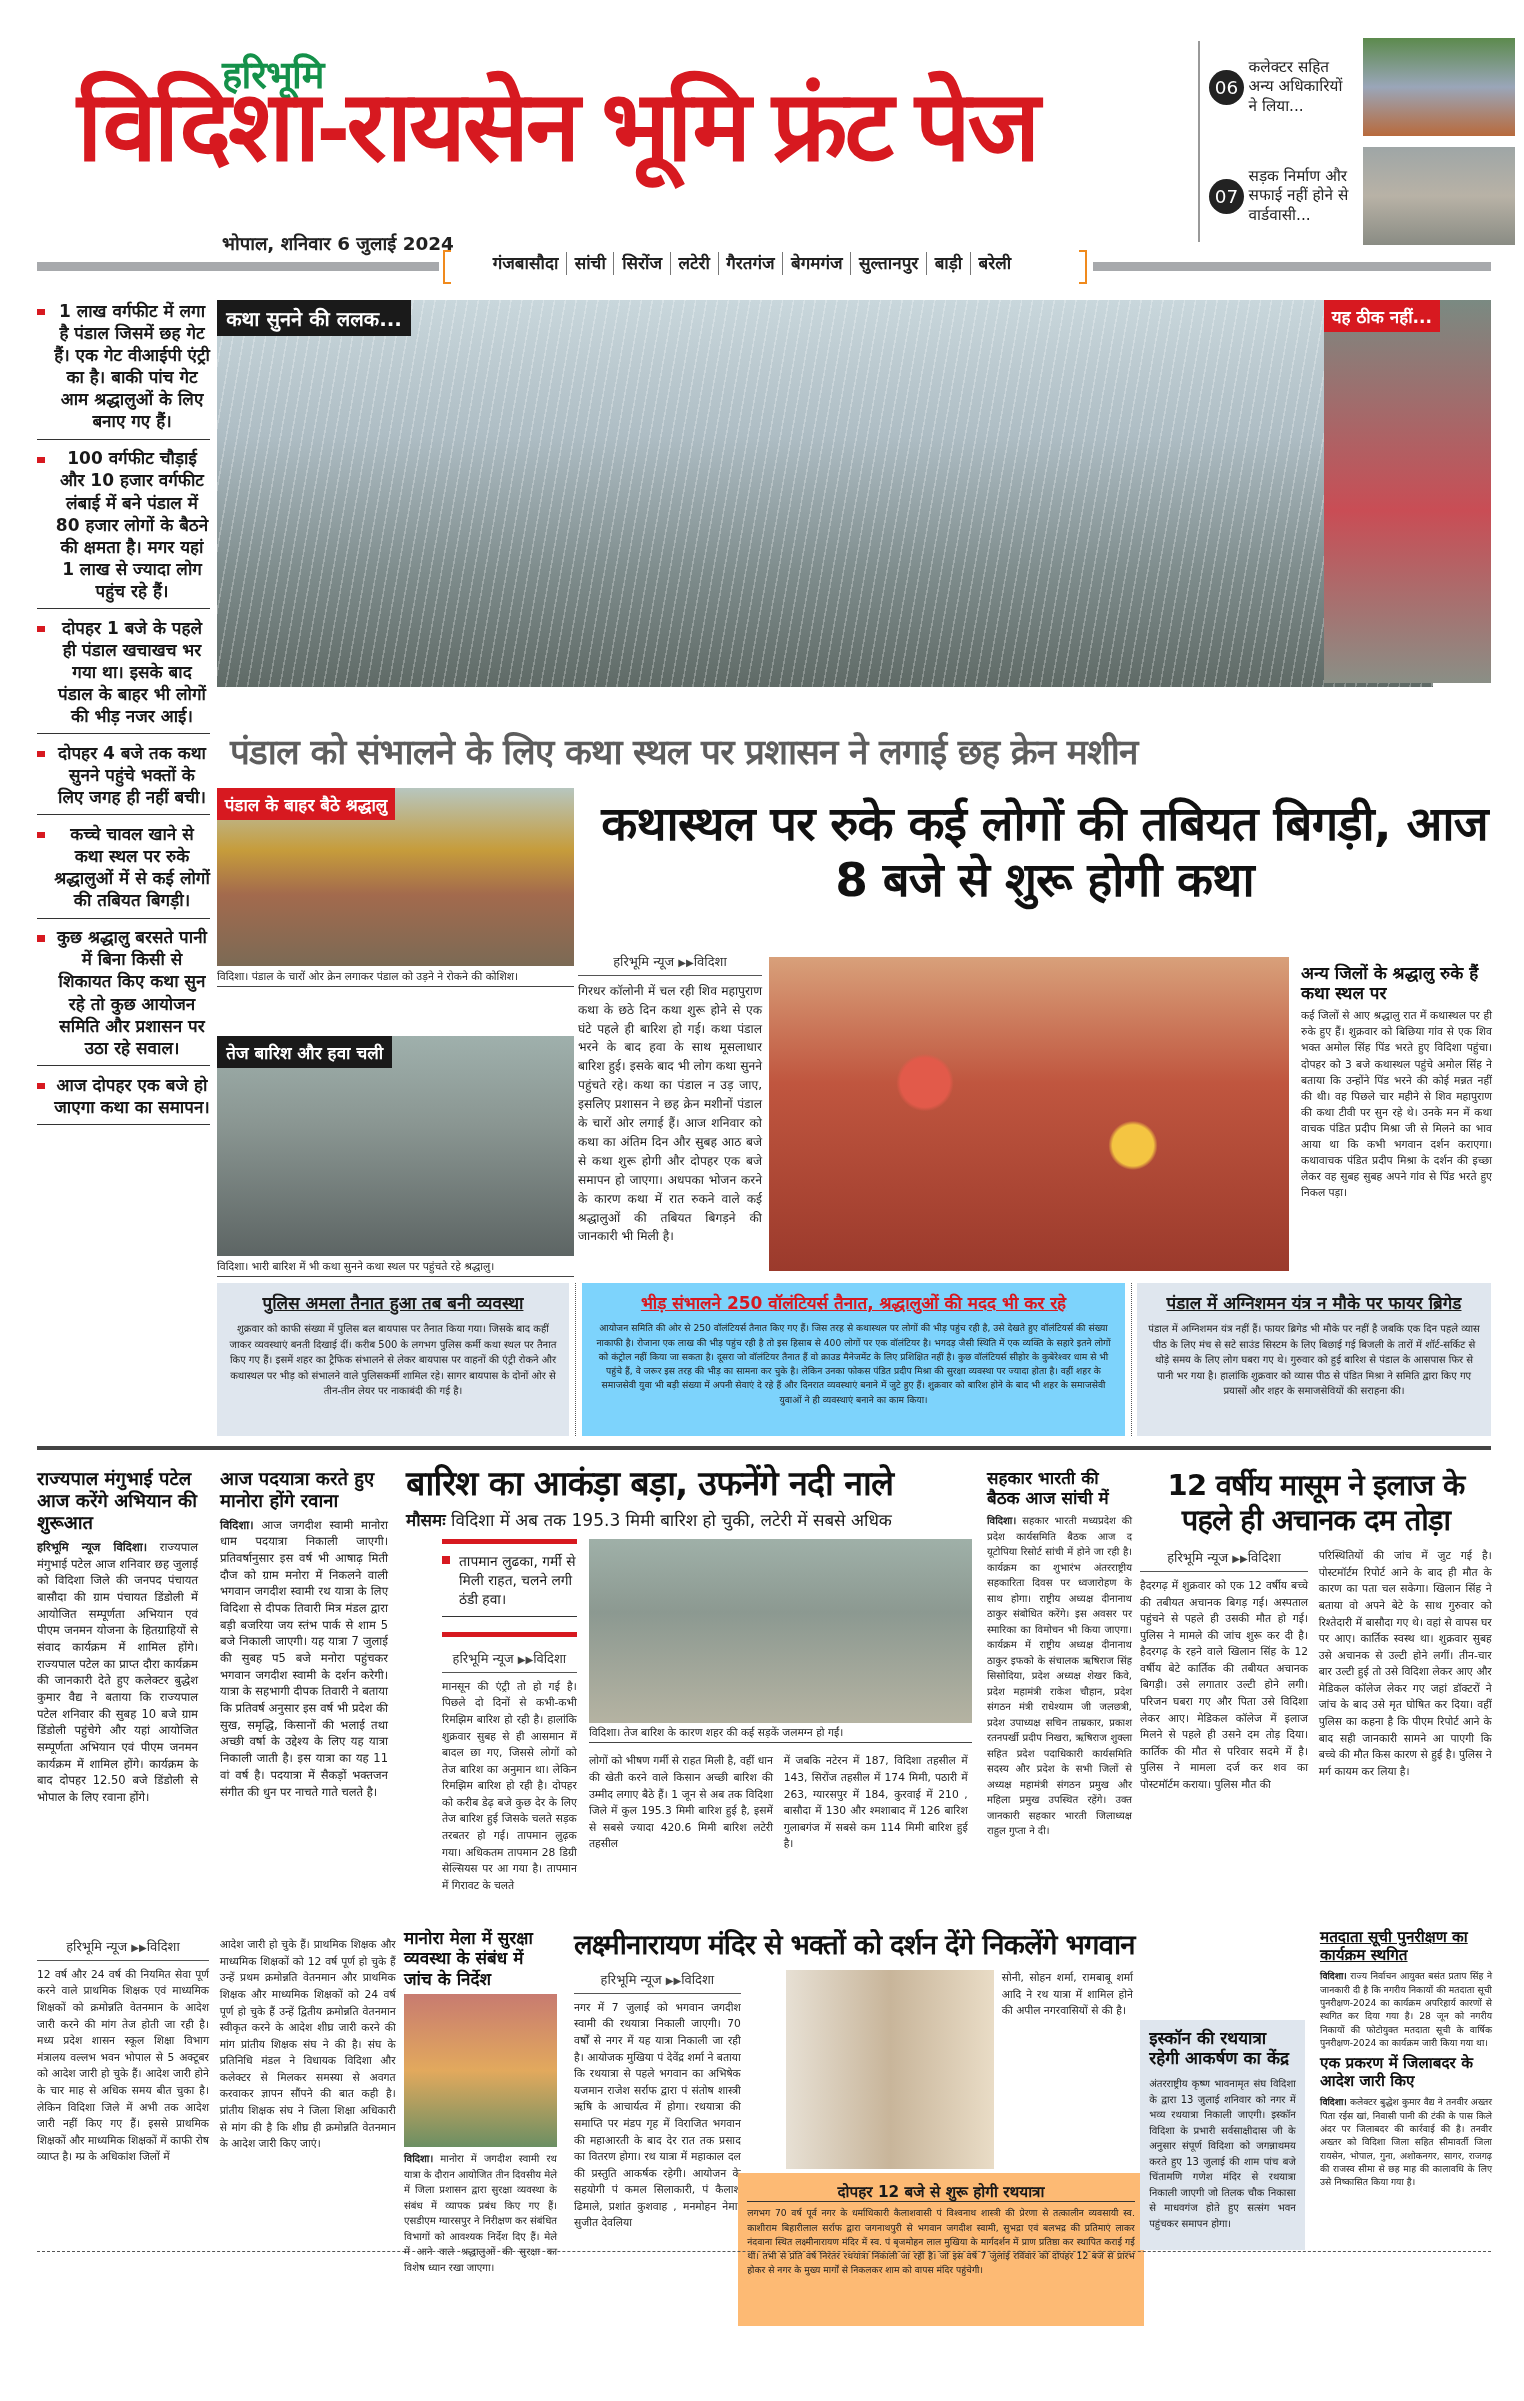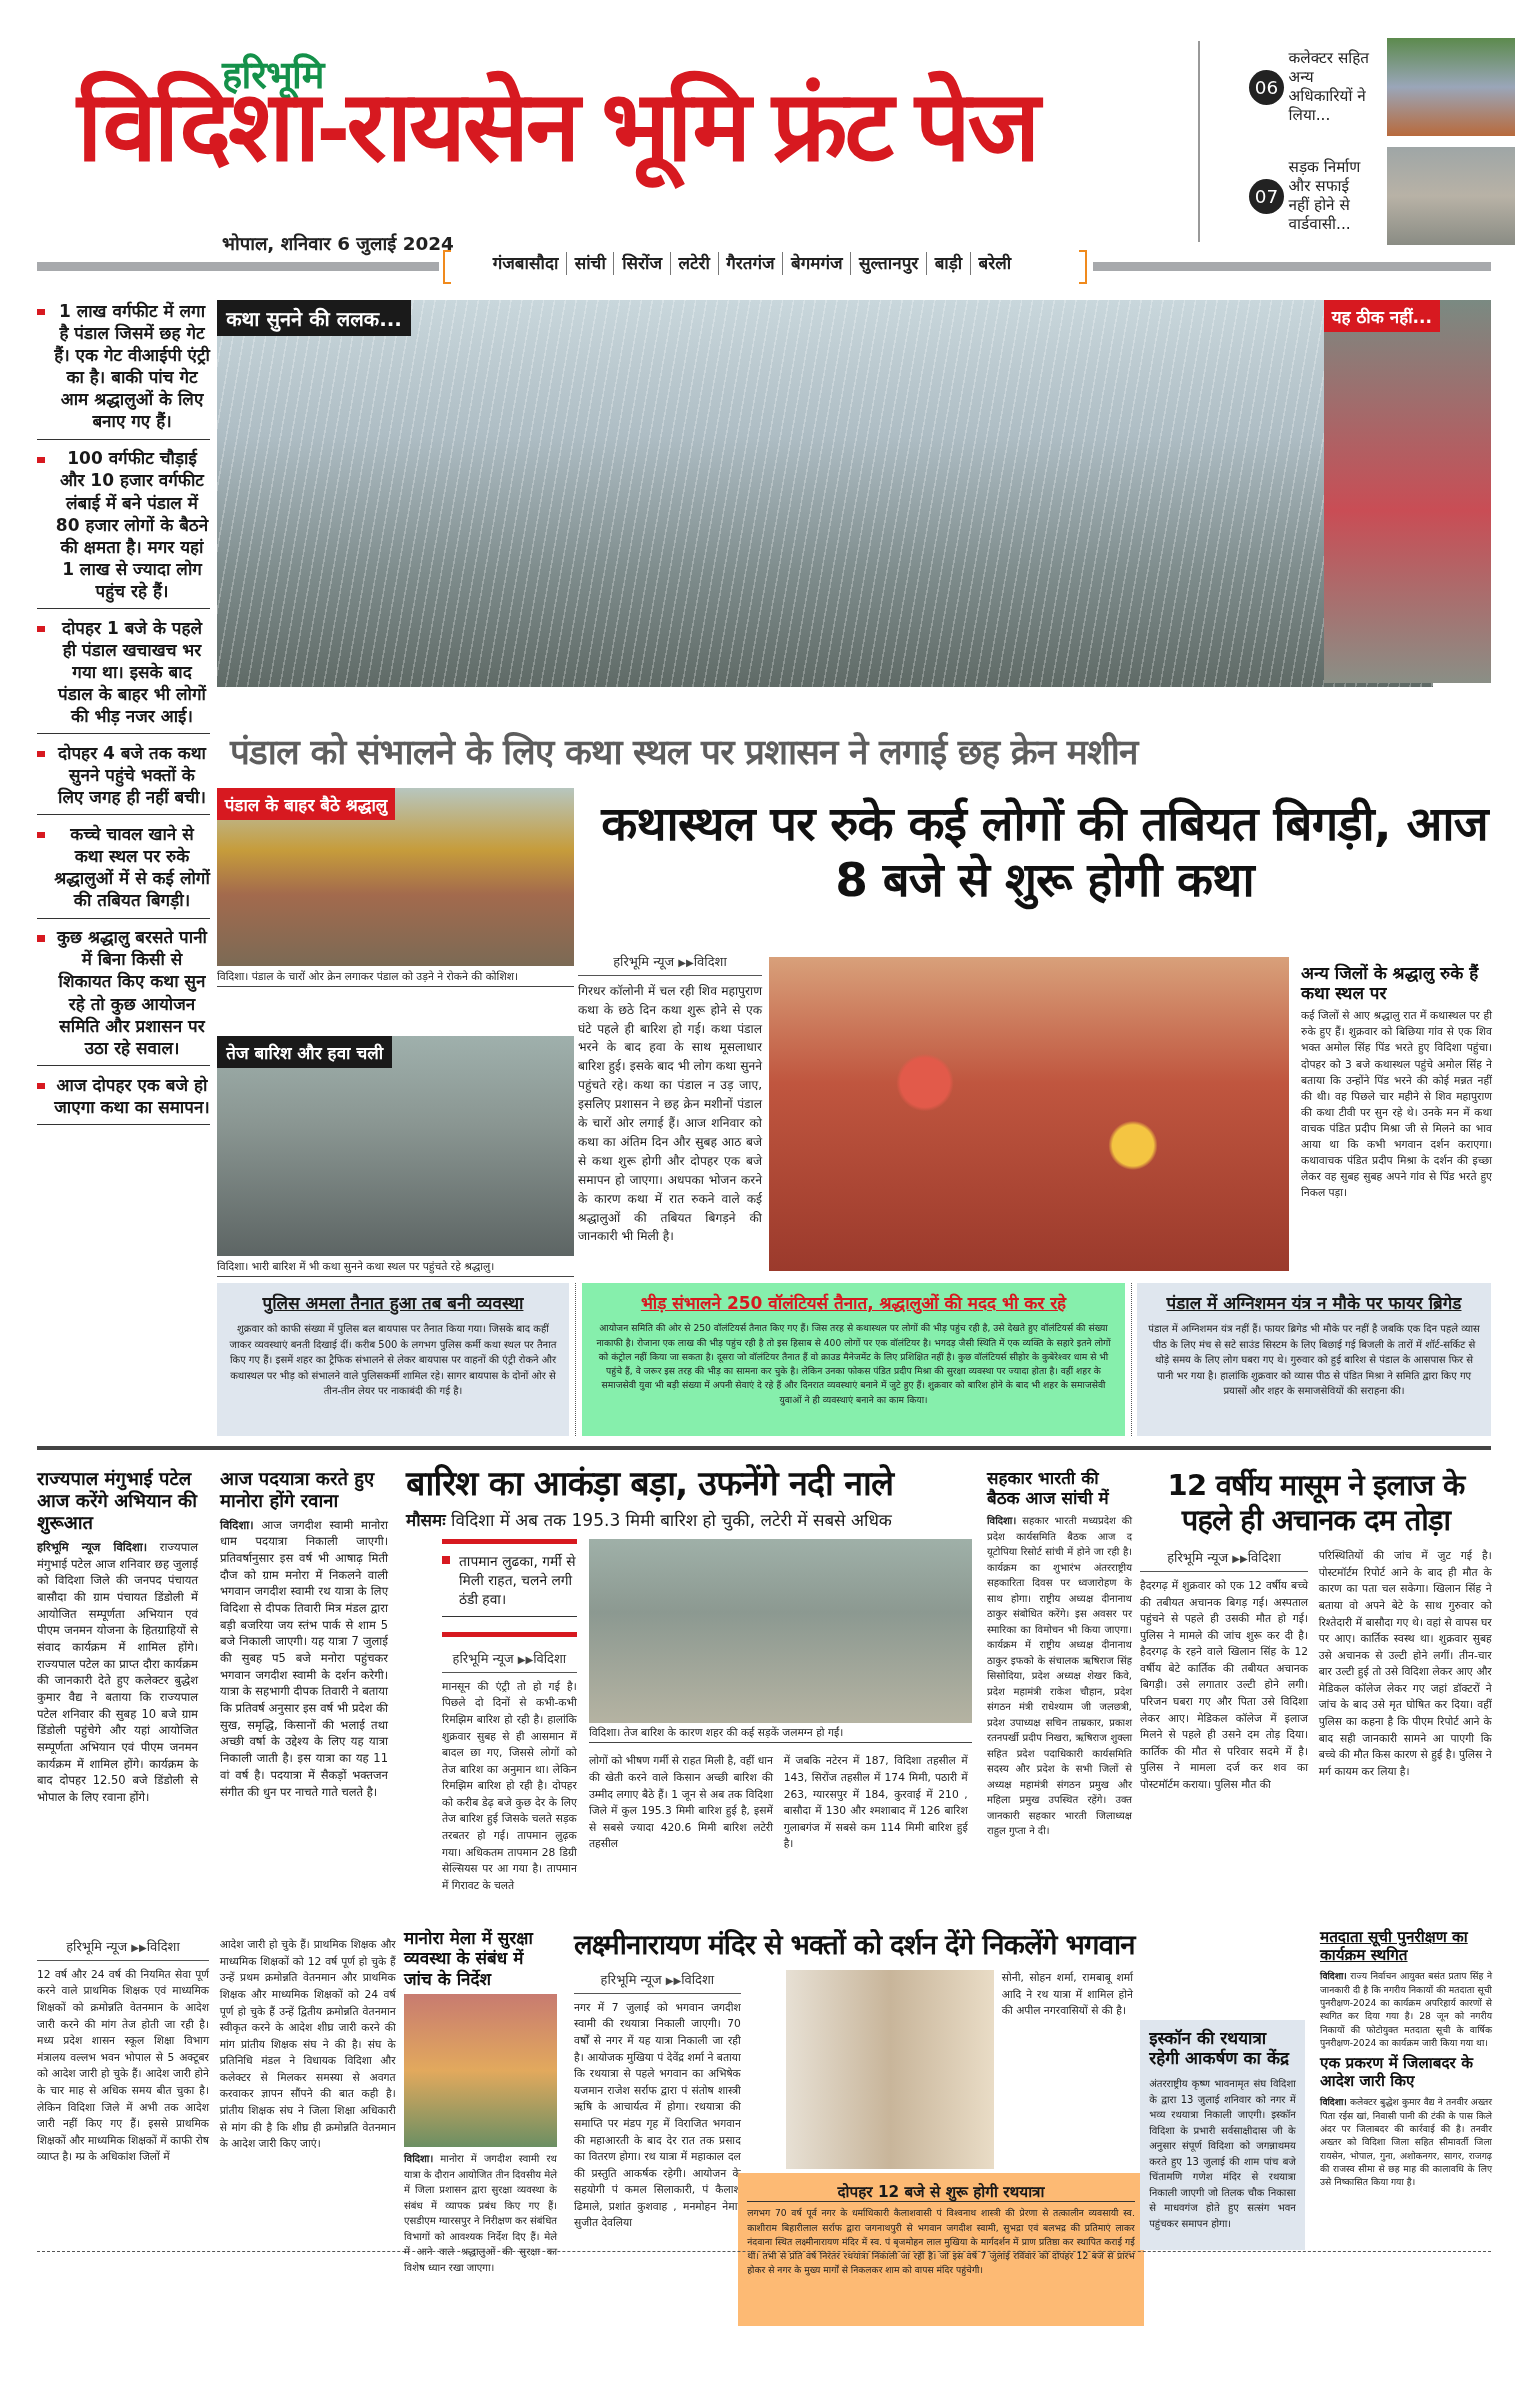--- a/index.html
+++ b/index.html
@@ -14,21 +14,21 @@
   .towns-bar { left: 37px; top: 253px; width: 1454px; height: 27.5px; }
   .towns-bar .line { position: absolute; top: 9.2px; height: 9.2px; background: #a7a9ac; }
   .towns-bar .bracket { position: absolute; top: -3.1px; width: 7.7px; height: 34px; border: 2.3px solid #f08a1d; }
   .towns { position: absolute; left: 448px; top: -1.5px; display: flex; gap: 0; font-size: 17px; font-weight: bold; color: #222; }
   .towns span { padding: 0 7.7px; border-right: 1.5px solid #777; line-height: 23px; }
   .towns span:last-child { border-right: none; }
 
   
   .teaser-rule { left: 1198px; top: 41px; width: 2.3px; height: 201px; background: #999; }
   .teaser { left: 1209px; display: flex; align-items: center; gap: 4.6px; width: 306px; }
-  .teaser .num { width: 35px; height: 35px; border-radius: 50%; background: #222; color: #fff; font-size: 18.4px; display: flex; align-items: center; justify-content: center; flex-shrink: 0; margin-left: 40px; }
+  .teaser .num { width: 35px; height: 35px; border-radius: 50%; background: #222; color: #fff; font-size: 18.4px; display: flex; align-items: center; justify-content: center; flex-shrink: 0; }
   .teaser .txt { width: 107px; font-size: 15.3px; line-height: 1.25; color: #222; }
   .teaser .thumb { width: 162px; height: 98px; margin-left: 9.2px; }
 
   
   .photo { overflow: hidden; }
   .ph-rain { background: linear-gradient(180deg,#c9d7dc 0%,#aebdc4 35%,#7f8d8d 70%,#5f6a66 100%); }
   .ph-rain::after { content:""; position:absolute; inset:0; background: repeating-linear-gradient(100deg, rgba(255,255,255,0.25) 0 1.5px, transparent 1.5px 10.7px); }
   .ph-crowd { background: radial-gradient(circle at 30% 40%, #e25a4a 0 6%, transparent 7%), radial-gradient(circle at 70% 60%, #f4c542 0 5%, transparent 6%), linear-gradient(180deg,#d8a07a 0%,#c0563f 40%,#9b3a2c 100%); }
   .ph-crane { background: linear-gradient(180deg,#b7c6bf 0%,#c69c3b 35%,#a36a4d 60%,#7b6a55 100%); }
   .ph-storm { background: linear-gradient(180deg,#9fb0ac 0%,#8a9692 40%,#5d6564 100%); }
@@ -47,21 +47,21 @@
   .bullets li::before { content: ""; position: absolute; left: 0; top: 9.2px; width: 7.7px; height: 6.1px; background: #d71920; }
 
   .h-grey { font-weight: bold; color: #5e5e5e; font-size: 35px; white-space: nowrap; letter-spacing: -0.8px; }
   .h-big { font-weight: bold; color: #111; line-height: 1.2; letter-spacing: -0.8px; }
   .byline { font-size: 13px; color: #333; border-bottom: 1.5px solid #555; padding-bottom: 4.6px; margin-bottom: 6.1px; text-align: center; }
   .byline .arrow { color: #444; font-size: 10px; }
   .body { font-size: 12.2px; line-height: 1.55; color: #222; text-align: justify; }
   .caption { font-size: 10.7px; color: #222; border-bottom: 1.5px solid #444; padding: 1.5px 0 3.1px; }
 
   .box { background: #dfe6ee; padding: 7.7px 9.2px; }
-  .box-grey { background: #86efac; padding: 7.7px 9.2px; }
+  .box-grey { background: #7dd3fc; padding: 7.7px 9.2px; }
   .box-tan { background: #fdba74; padding: 7.7px 9.2px; margin-left: 26px; }
   .box h3 , .box-grey h3 { font-size: 17px; text-decoration: underline; text-align: center; margin-bottom: 7.7px; }
   .dotted-v { border-left: 1.5px dotted #555; }
   .rule-thick { height: 3.8px; background: #444; }
   .dash-rule { border-top: 1.5px dashed #555; }
 
   .sec-h { font-size: 21.4px; font-weight: bold; line-height: 1.2; color: #111; margin-bottom: 4.6px; }
   .sub-red-rule { height: 4.6px; background: #d71920; }
 </style>
 </head>

